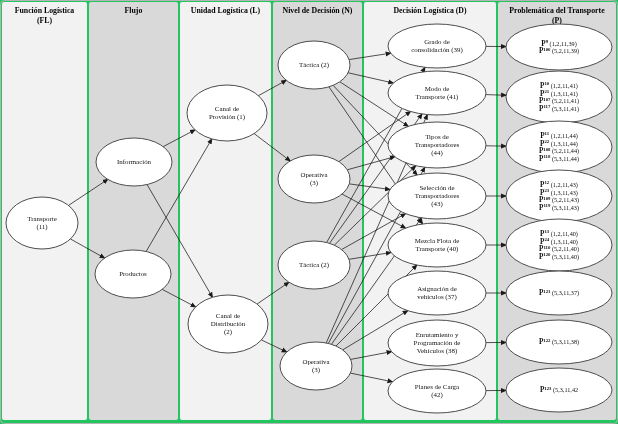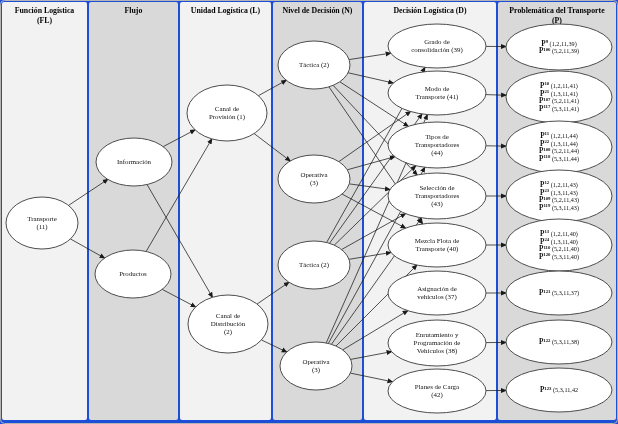--- a/index.html
+++ b/index.html
@@ -1,16 +1,16 @@
 <!DOCTYPE html>
 <html><head>
 <meta charset="utf-8">
 <style>
   html,body{margin:0;padding:0;background:#ffffff;}
-  .figure-wrap{position:relative;width:618px;height:424px;background:#1d4ed8;
+  .figure-wrap{position:relative;width:618px;height:424px;background:#22c55e;
     font-family:"Liberation Serif", serif;}
   svg{display:block;}
   .hdr{font-family:"Liberation Serif",serif;font-weight:bold;font-size:7.8px;
     fill:#000000;text-anchor:middle;}
   .ntext{font-family:"Liberation Serif",serif;font-size:6.9px;fill:#111111;
     text-anchor:middle;}
   .ptext{font-family:"Liberation Serif",serif;font-size:6.4px;fill:#111111;
     text-anchor:middle;}
   .pbase{font-weight:bold;font-size:7.2px;}
   .psup{font-weight:bold;font-size:4.8px;}

